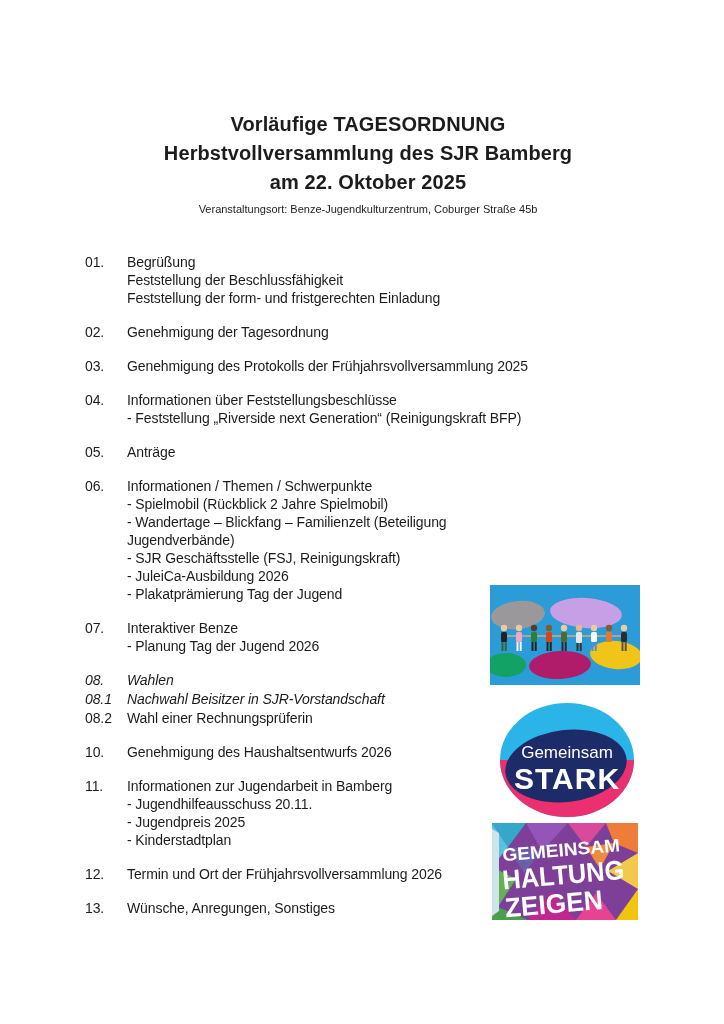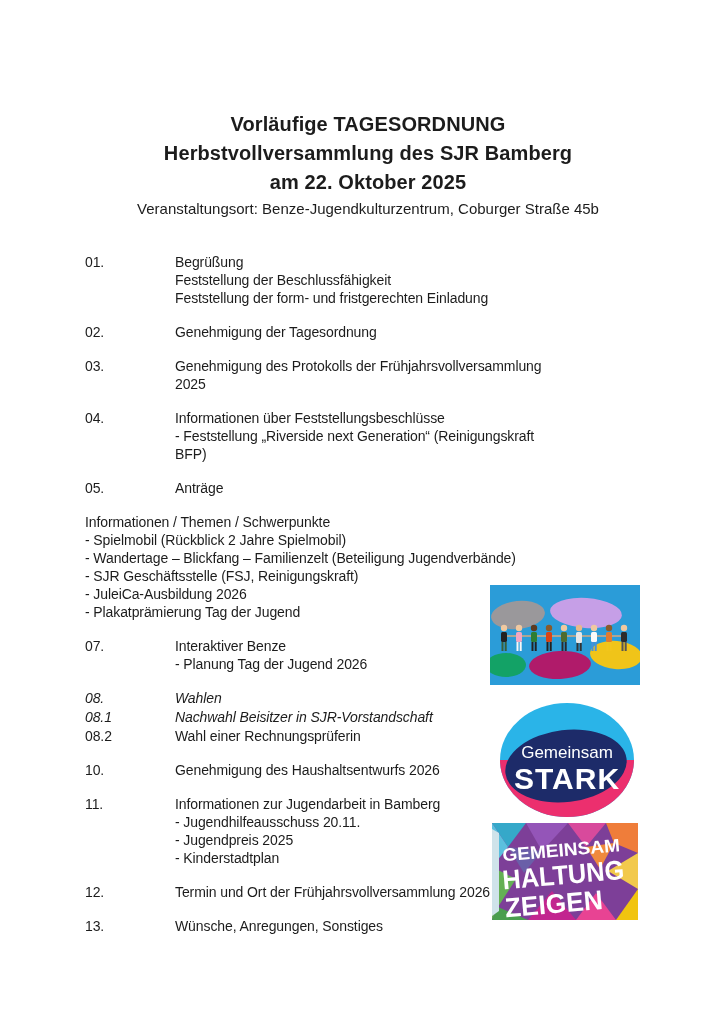--- a/index.html
+++ b/index.html
@@ -21,38 +21,37 @@
     right: 0;
     text-align: center;
   }
   .doc-title-line {
     font-size: 20px;
     font-weight: bold;
     line-height: 29px;
     letter-spacing: 0.1px;
   }
   .doc-venue {
-    font-size: 15px;
+    font-size: 11px;
     line-height: 22px;
     margin-top: 1px;
   }
   
   .agenda {
     position: absolute;
     top: 253px;
     left: 85px;
     width: 470px;
   }
   .agenda-item {
     display: flex;
     margin-bottom: 16px;
     font-size: 14px;
     line-height: 18px;
     letter-spacing: -0.1px;
-    gap: 48px;
   }
   .agenda-item.tight { margin-bottom: 1px; font-style: italic; }
   .agenda-item .num {
     width: 42px;
     flex: 0 0 42px;
   }
   .agenda-item .content { flex: 1; }
   
   .sjr-logo       { position: absolute; left: 477px; top: 236px; width: 163px; height: 78px; }
   .group-illo     { position: absolute; left: 490px; top: 585px; width: 150px; height: 100px; }
@@ -106,20 +105,21 @@
     </div>
 
     <div class="agenda-item">
       <div class="num">05.</div>
       <div class="content">
           <div>Anträge</div>
         </div>
     </div>
 
     <div class="agenda-item">
+      <div class="num">06.</div>
       <div class="content">
         <div>Informationen / Themen / Schwerpunkte</div>
         <div>- Spielmobil (Rückblick 2 Jahre Spielmobil)</div>
         <div>- Wandertage – Blickfang – Familienzelt (Beteiligung Jugendverbände)</div>
         <div>- SJR Geschäftsstelle (FSJ, Reinigungskraft)</div>
         <div>- JuleiCa-Ausbildung 2026</div>
         <div>- Plakatprämierung Tag der Jugend</div>
       </div>
     </div>
 

